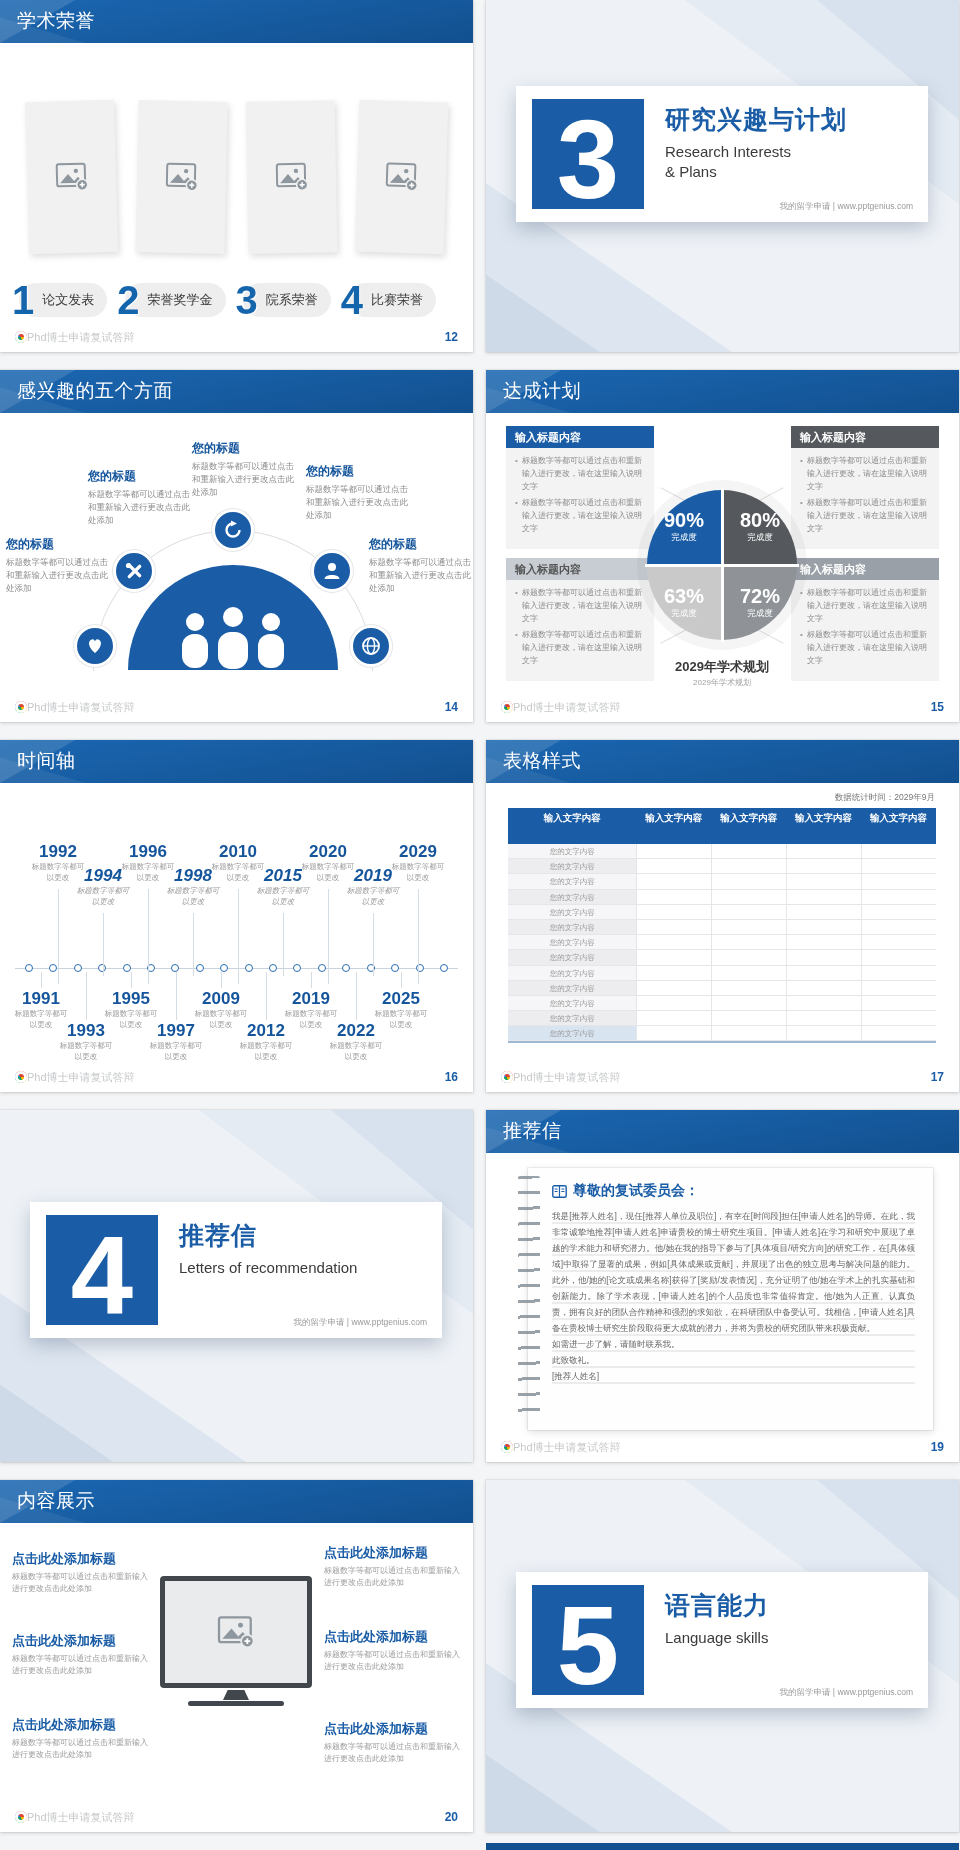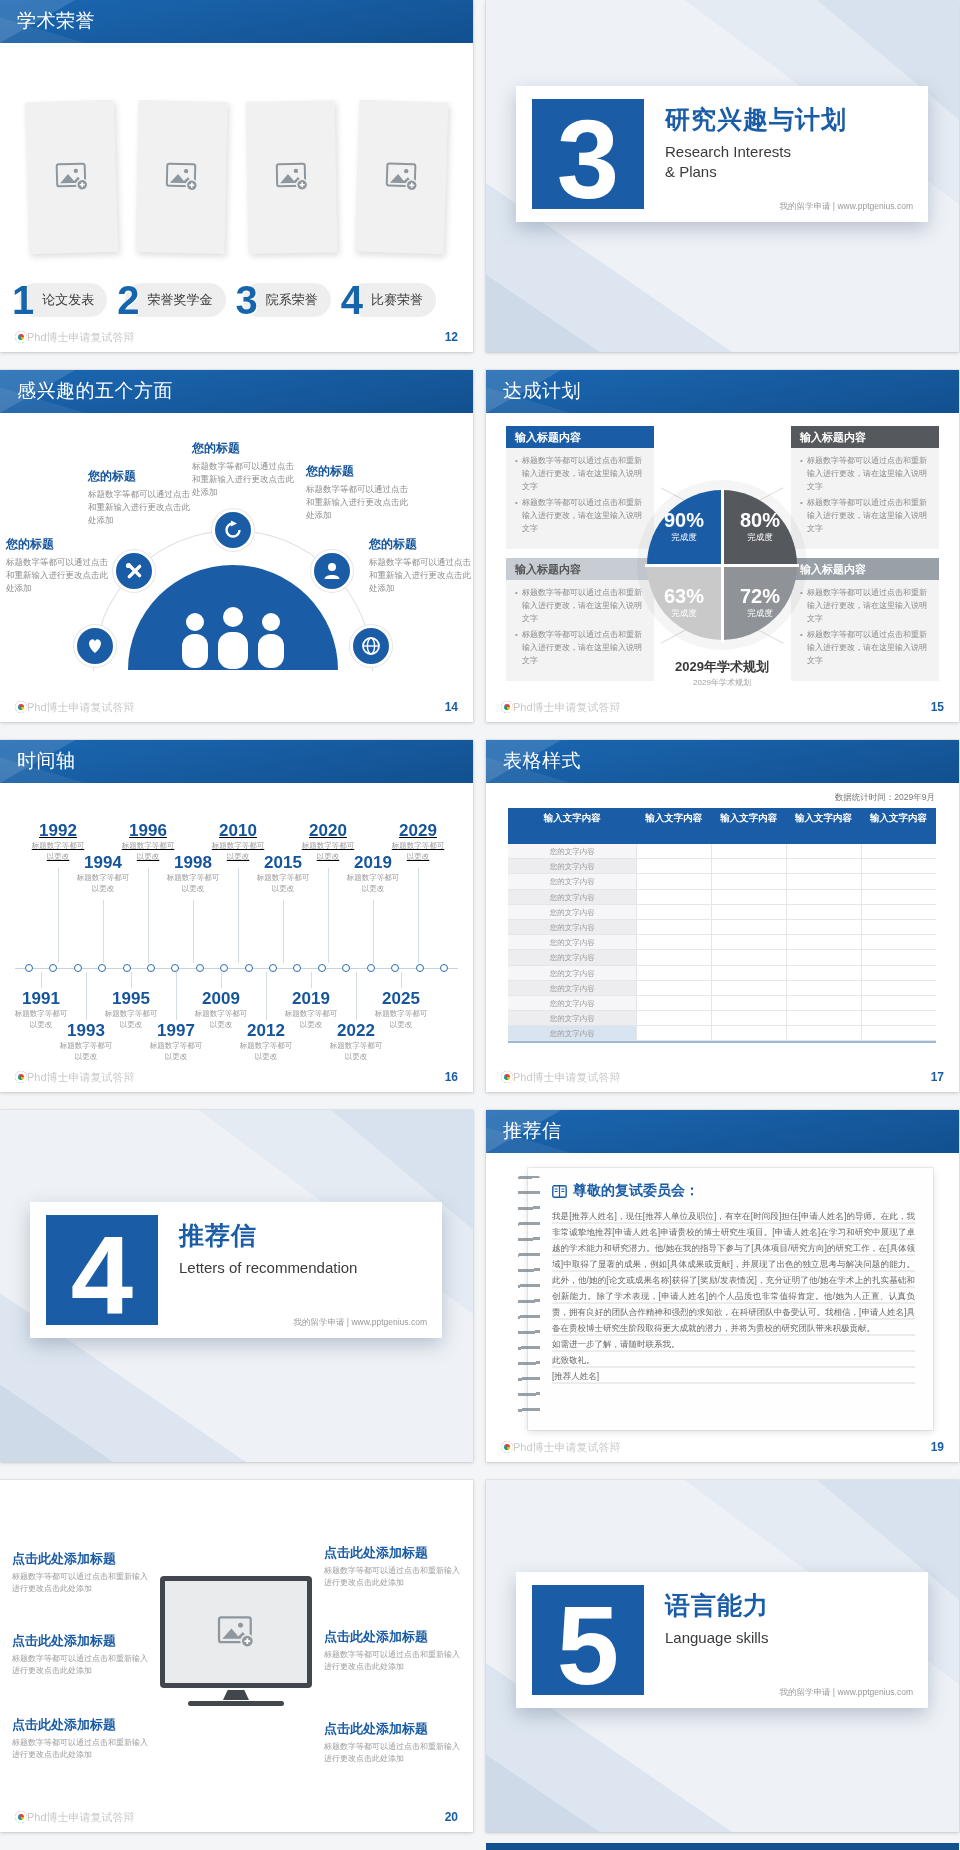--- a/index.html
+++ b/index.html
@@ -87,22 +87,22 @@
   .conn { position:absolute; width:46px; height:1px; background:#e0e0e0; }
 
   
   .tline { position:absolute; left:15px; right:15px; top:228px; height:1px; background:#c9d3dd; }
   .tdots { position:absolute; left:25px; right:25px; top:224px; display:flex; justify-content:space-between; }
   .tdots i { width:8px; height:8px; border-radius:50%; background:#fff; border:1.5px solid #2a6db3; }
   .ty { position:absolute; width:56px; height:44px; text-align:center; }
   .ty .yr { display:block; font-size:17px; font-weight:bold; color:#15559c; line-height:1; }
   .ty .yn { display:block; font-size:7.5px; color:#9a9a9a; line-height:1.45; margin-top:2px; }
   .ty::after { content:""; position:absolute; left:50%; width:1px; background:#d4dce4; }
-  .ty.top.hi { top:82px;text-decoration:underline; }  .ty.top.hi::after { top:46px; height:95px; }
-  .ty.top.lo { top:114px; } .ty.top.lo::after { top:46px; height:63px; }
+  .ty.top.hi { top:103px; }  .ty.top.hi::after { top:46px; height:95px; }
+  .ty.top.lo { top:127px;font-style:italic; } .ty.top.lo::after { top:46px; height:63px; }
   .ty.bot.hi { top:250px; } .ty.bot.hi::after { top:-18px; height:16px; }
   .ty.bot.lo { top:282px; } .ty.bot.lo::after { top:-50px; height:48px; }
 
   
   .statnote { position:absolute; right:24px; top:52px; font-size:8.5px; color:#777; }
   .ttable { position:absolute; left:22px; top:68px; width:428px; border-bottom:2px solid #9db9d8; }
   .thead { display:flex; background:#1a5da6; height:36px; }
   .thc { color:#fff; font-size:9.5px; font-weight:bold; line-height:20px; text-align:center; }
   .trow { display:flex; height:15.2px; border-bottom:1px solid #e4e6e9; }
   .tc { border-left:1px solid #e4e6e9; height:100%; }
@@ -622,20 +622,23 @@
       <div class="lline">[推荐人姓名]</div>
     </div>
     <div class="sfoot">
           <span class="logo"></span>
           <span class="btxt">Phd博士申请复试答辩</span>
           <span class="pg">19</span>
         </div>
   </div>
 
   <div class="slide">
+    <div class="bar">
+          <h2>内容展示</h2>
+        </div>
     <div class="cblock" style="left:12px; top:70px;">
           <b>点击此处添加标题</b>
           <span>标题数字等都可以通过点击和重新输入进行更改点击此处添加</span>
         </div>
     <div class="cblock" style="left:12px; top:152px;">
           <b>点击此处添加标题</b>
           <span>标题数字等都可以通过点击和重新输入进行更改点击此处添加</span>
         </div>
     <div class="cblock" style="left:12px; top:236px;">
           <b>点击此处添加标题</b>

